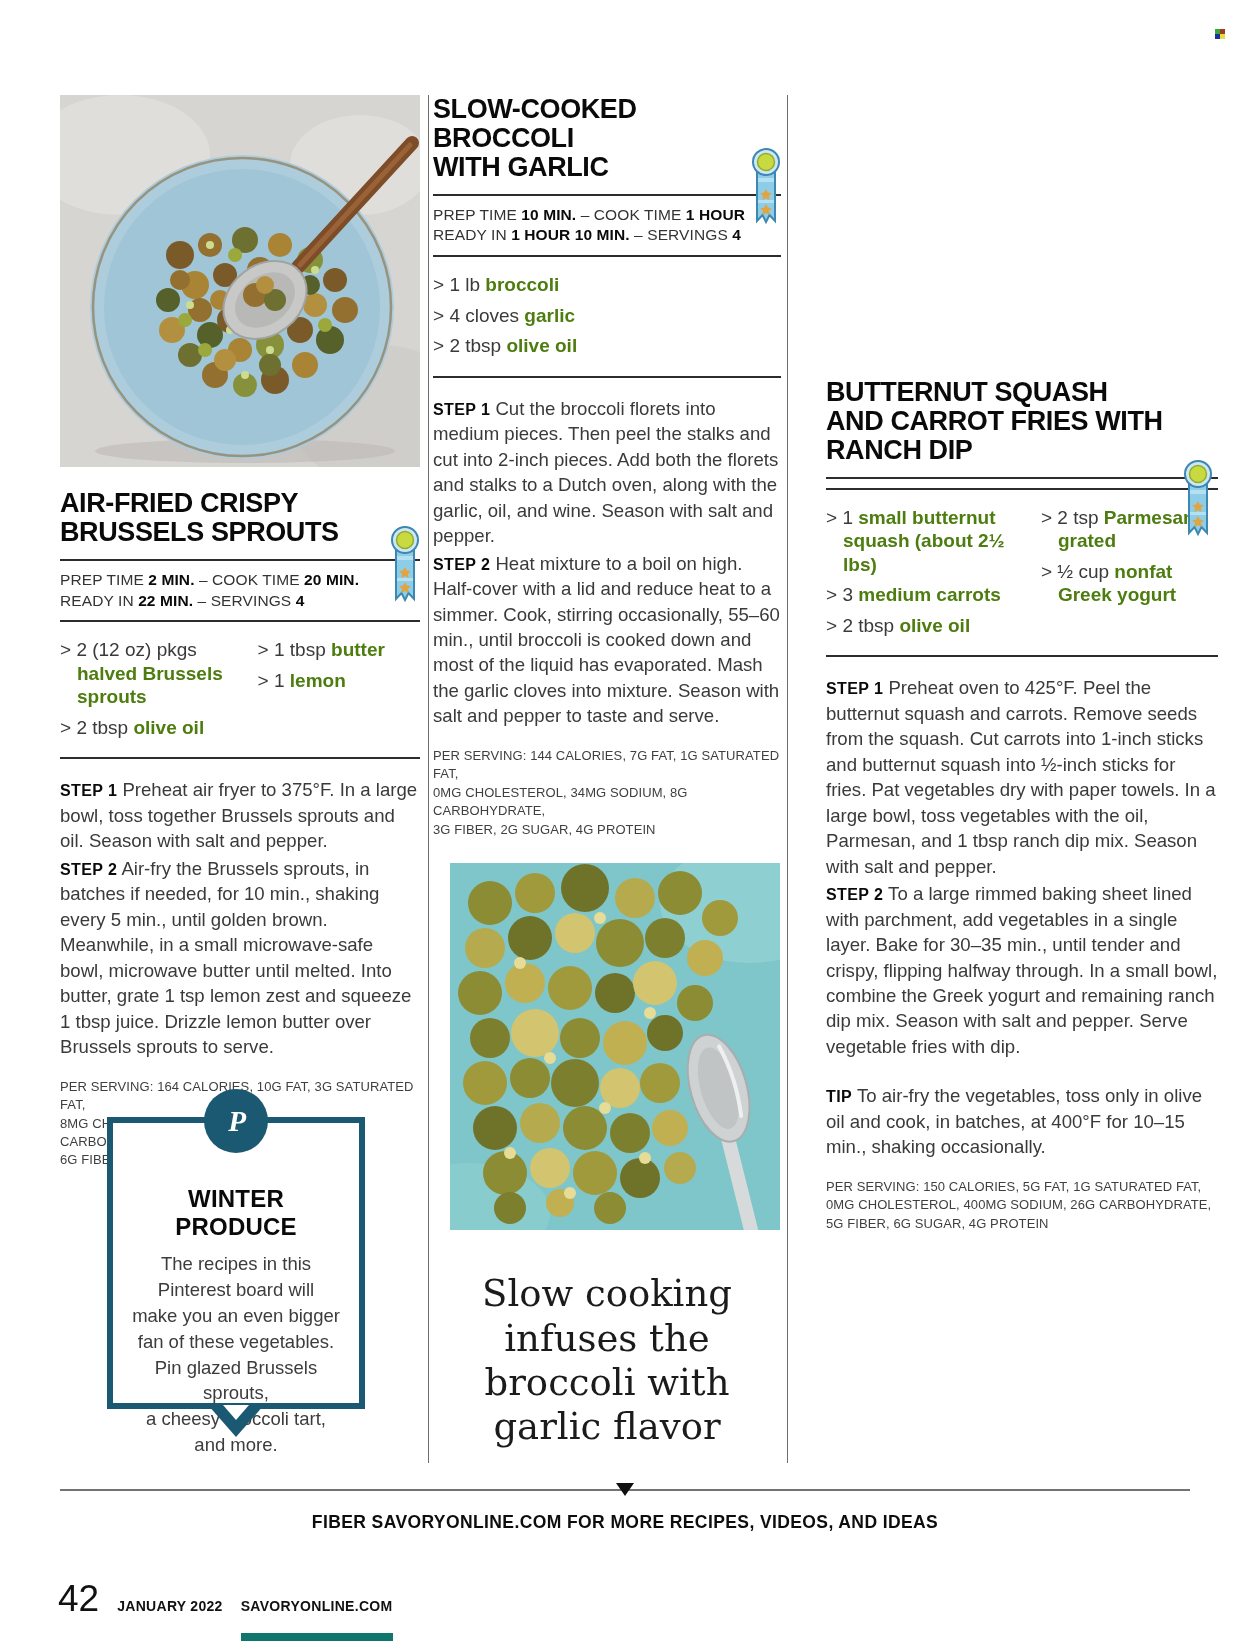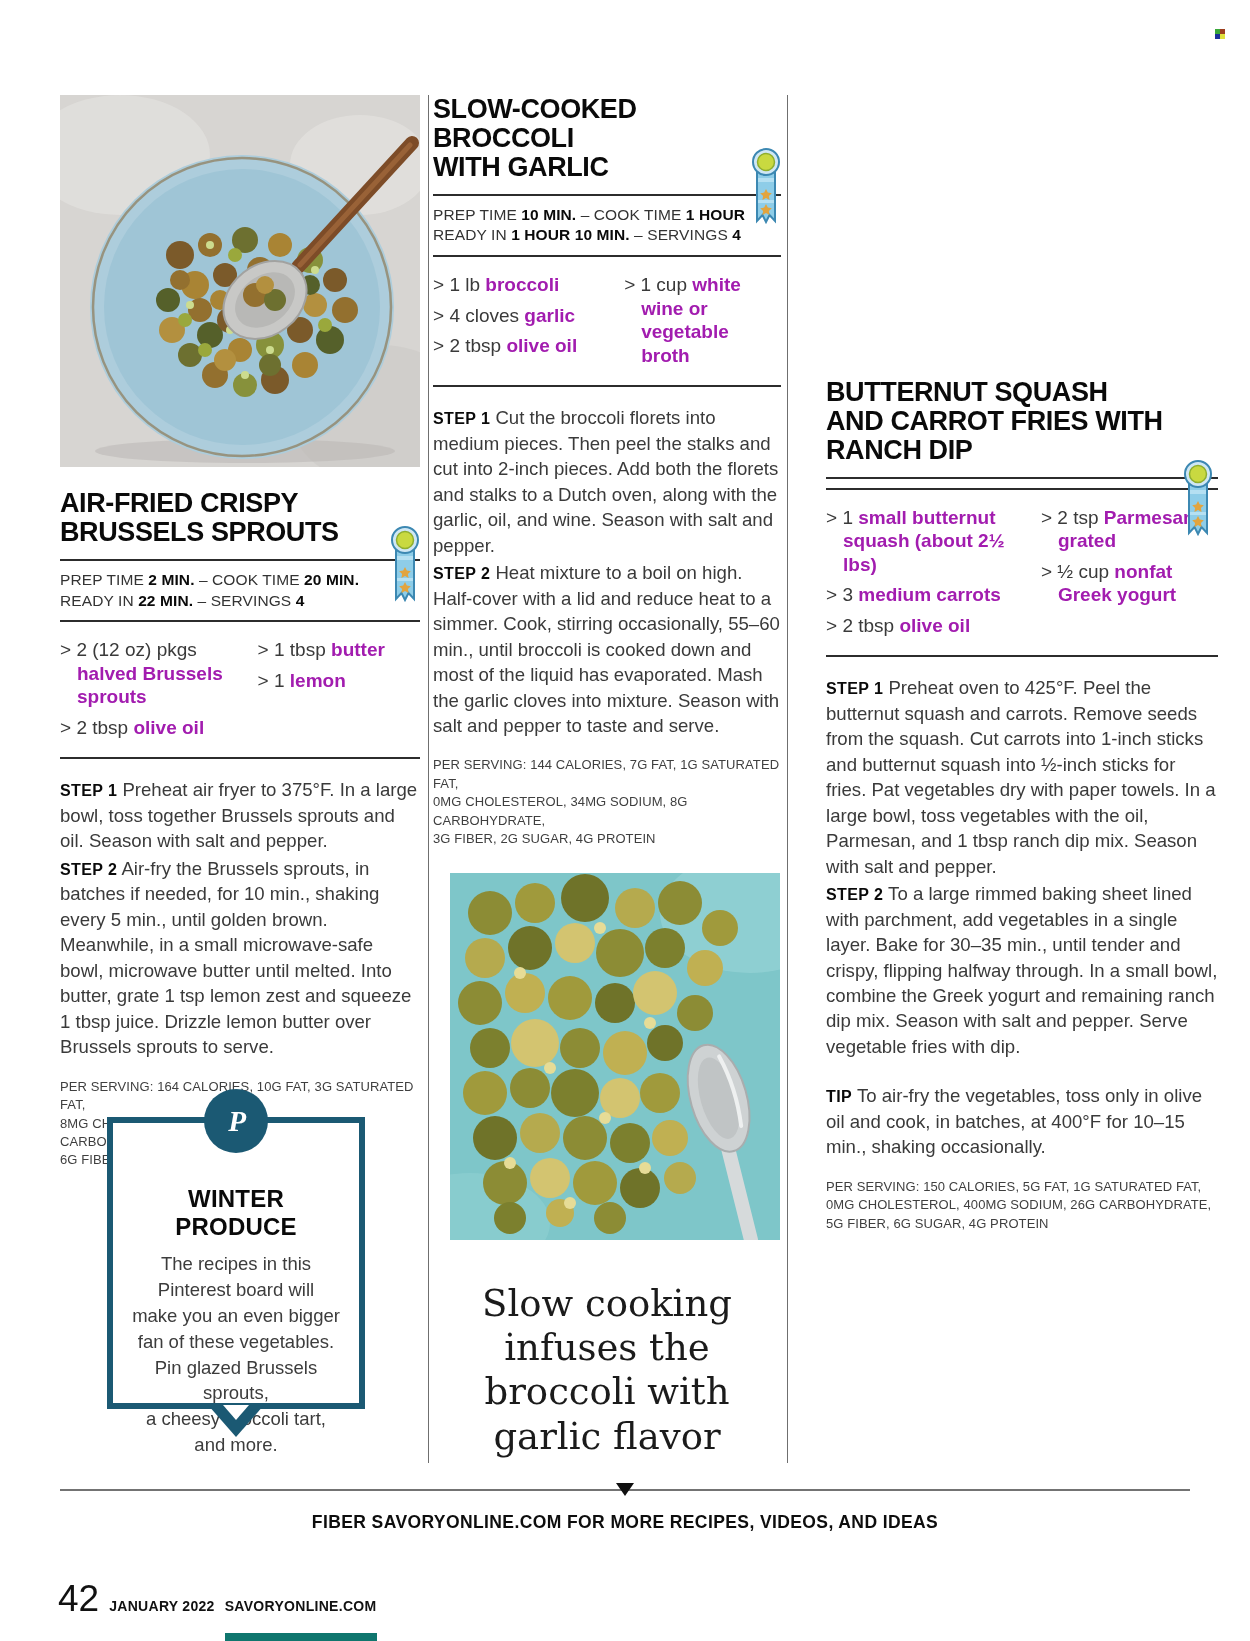--- a/index.html
+++ b/index.html
@@ -20,21 +20,21 @@
            letter-spacing:-.4px;white-space:pre-line;margin-bottom:12px}
   .rule{height:2px;background:#2c2c2c;margin:9px 0}
   .meta{font-size:15.5px;line-height:1.34;color:#333;letter-spacing:.1px}
   .meta b{color:#0a0a0a}
 
   .ing-wrap{display:flex;gap:6px;padding:7px 0 2px}
   .ing-col{list-style:none;flex:1}
   .ing-col.left{flex:1.18}
   .ing{font-size:19px;line-height:1.24;margin-bottom:7px;color:#3a3a3a;
        padding-left:17px;text-indent:-17px}
-  .ing b{color:#a21caf}
+  .ing b{color:#4d7c0f}
   .ing .mark{color:#3a3a3a}
 
   .steps{padding-top:9px}
   .step{font-size:18.6px;line-height:1.37;color:#3a3a3a;margin-bottom:2px}
   .slabel{color:#0a0a0a;font-size:16px;letter-spacing:.4px}
   .step.tip{margin-top:24px}
   .per{font-size:13px;line-height:1.42;color:#3f3f3f;margin-top:18px;
        white-space:pre-line;letter-spacing:.1px}
 
   figure.photo{margin:0;line-height:0}
@@ -59,21 +59,21 @@
   .winter p{font-size:18.5px;line-height:1.40;color:#3c3c3c;white-space:pre-line}
   .winter .tail{position:absolute;left:50%;bottom:-36px;transform:translateX(-50%);line-height:0}
 
   .bottom-rule{position:absolute;left:60px;top:1489px;width:1130px;height:2px;background:#737373}
   .tri{position:absolute;left:616px;top:1483px;width:0;height:0;
        border-left:9px solid transparent;border-right:9px solid transparent;
        border-top:13px solid #101010}
   .banner{position:absolute;left:0;top:1512px;width:1250px;text-align:center;
           font-size:17.5px;font-weight:bold;color:#0d0d0d;letter-spacing:.4px}
 
-  .footer{position:absolute;left:58px;top:1578px;display:flex;align-items:baseline;gap:10px}
+  .footer{position:absolute;left:58px;top:1578px;display:flex;align-items:baseline;gap:18px}
   .pageno{font-size:37px;font-weight:400;color:#111}
   .issue{font-size:14px;font-weight:bold;color:#111;letter-spacing:.3px}
   .site{font-size:14px;font-weight:bold;color:#111;letter-spacing:.3px;
         border-bottom:8px solid #0f766e;padding-bottom:19px}
 
   .regmark{position:absolute;left:1215px;top:29px;display:grid;
            grid-template-columns:5px 5px;grid-template-rows:5px 5px}
 </style>
 </head>
 <body>
@@ -231,23 +231,20 @@
     <p class="meta"><span>PREP TIME </span><b>10 MIN.</b><span> – COOK TIME </span><b>1 HOUR</b></p>
     <p class="meta"><span>READY IN </span><b>1 HOUR 10 MIN.</b><span> – SERVINGS </span><b>4</b></p>
   </div>
   <div class="rule"></div>
   <div class="ing-wrap">
     <ul class="ing-col left">
         <li class="ing"><span class="mark">&gt; </span><span>1 lb </span><b>broccoli</b></li>
         <li class="ing"><span class="mark">&gt; </span><span>4 cloves </span><b>garlic</b></li>
         <li class="ing"><span class="mark">&gt; </span><span>2 tbsp </span><b>olive oil</b></li>
       </ul>
-    <ul class="ing-col right">
-        <li class="ing"><span class="mark">&gt; </span><span>1 cup </span><b>white wine or vegetable broth</b></li>
-      </ul>
   </div>
   <div class="rule"></div>
   <div class="steps">
       <p class="step"><b class="slabel">STEP 1</b> Cut the broccoli florets into medium pieces. Then peel the stalks and cut into 2-inch pieces. Add both the florets and stalks to a Dutch oven, along with the garlic, oil, and wine. Season with salt and pepper.</p>
       <p class="step"><b class="slabel">STEP 2</b> Heat mixture to a boil on high. Half-cover with a lid and reduce heat to a simmer. Cook, stirring occasionally, 55–60 min., until broccoli is cooked down and most of the liquid has evaporated. Mash the garlic cloves into mixture. Season with salt and pepper to taste and serve.</p>
     </div>
   <p class="per">PER SERVING: 144 CALORIES, 7G FAT, 1G SATURATED FAT,
 0MG CHOLESTEROL, 34MG SODIUM, 8G CARBOHYDRATE,
 3G FIBER, 2G SUGAR, 4G PROTEIN</p>
 

